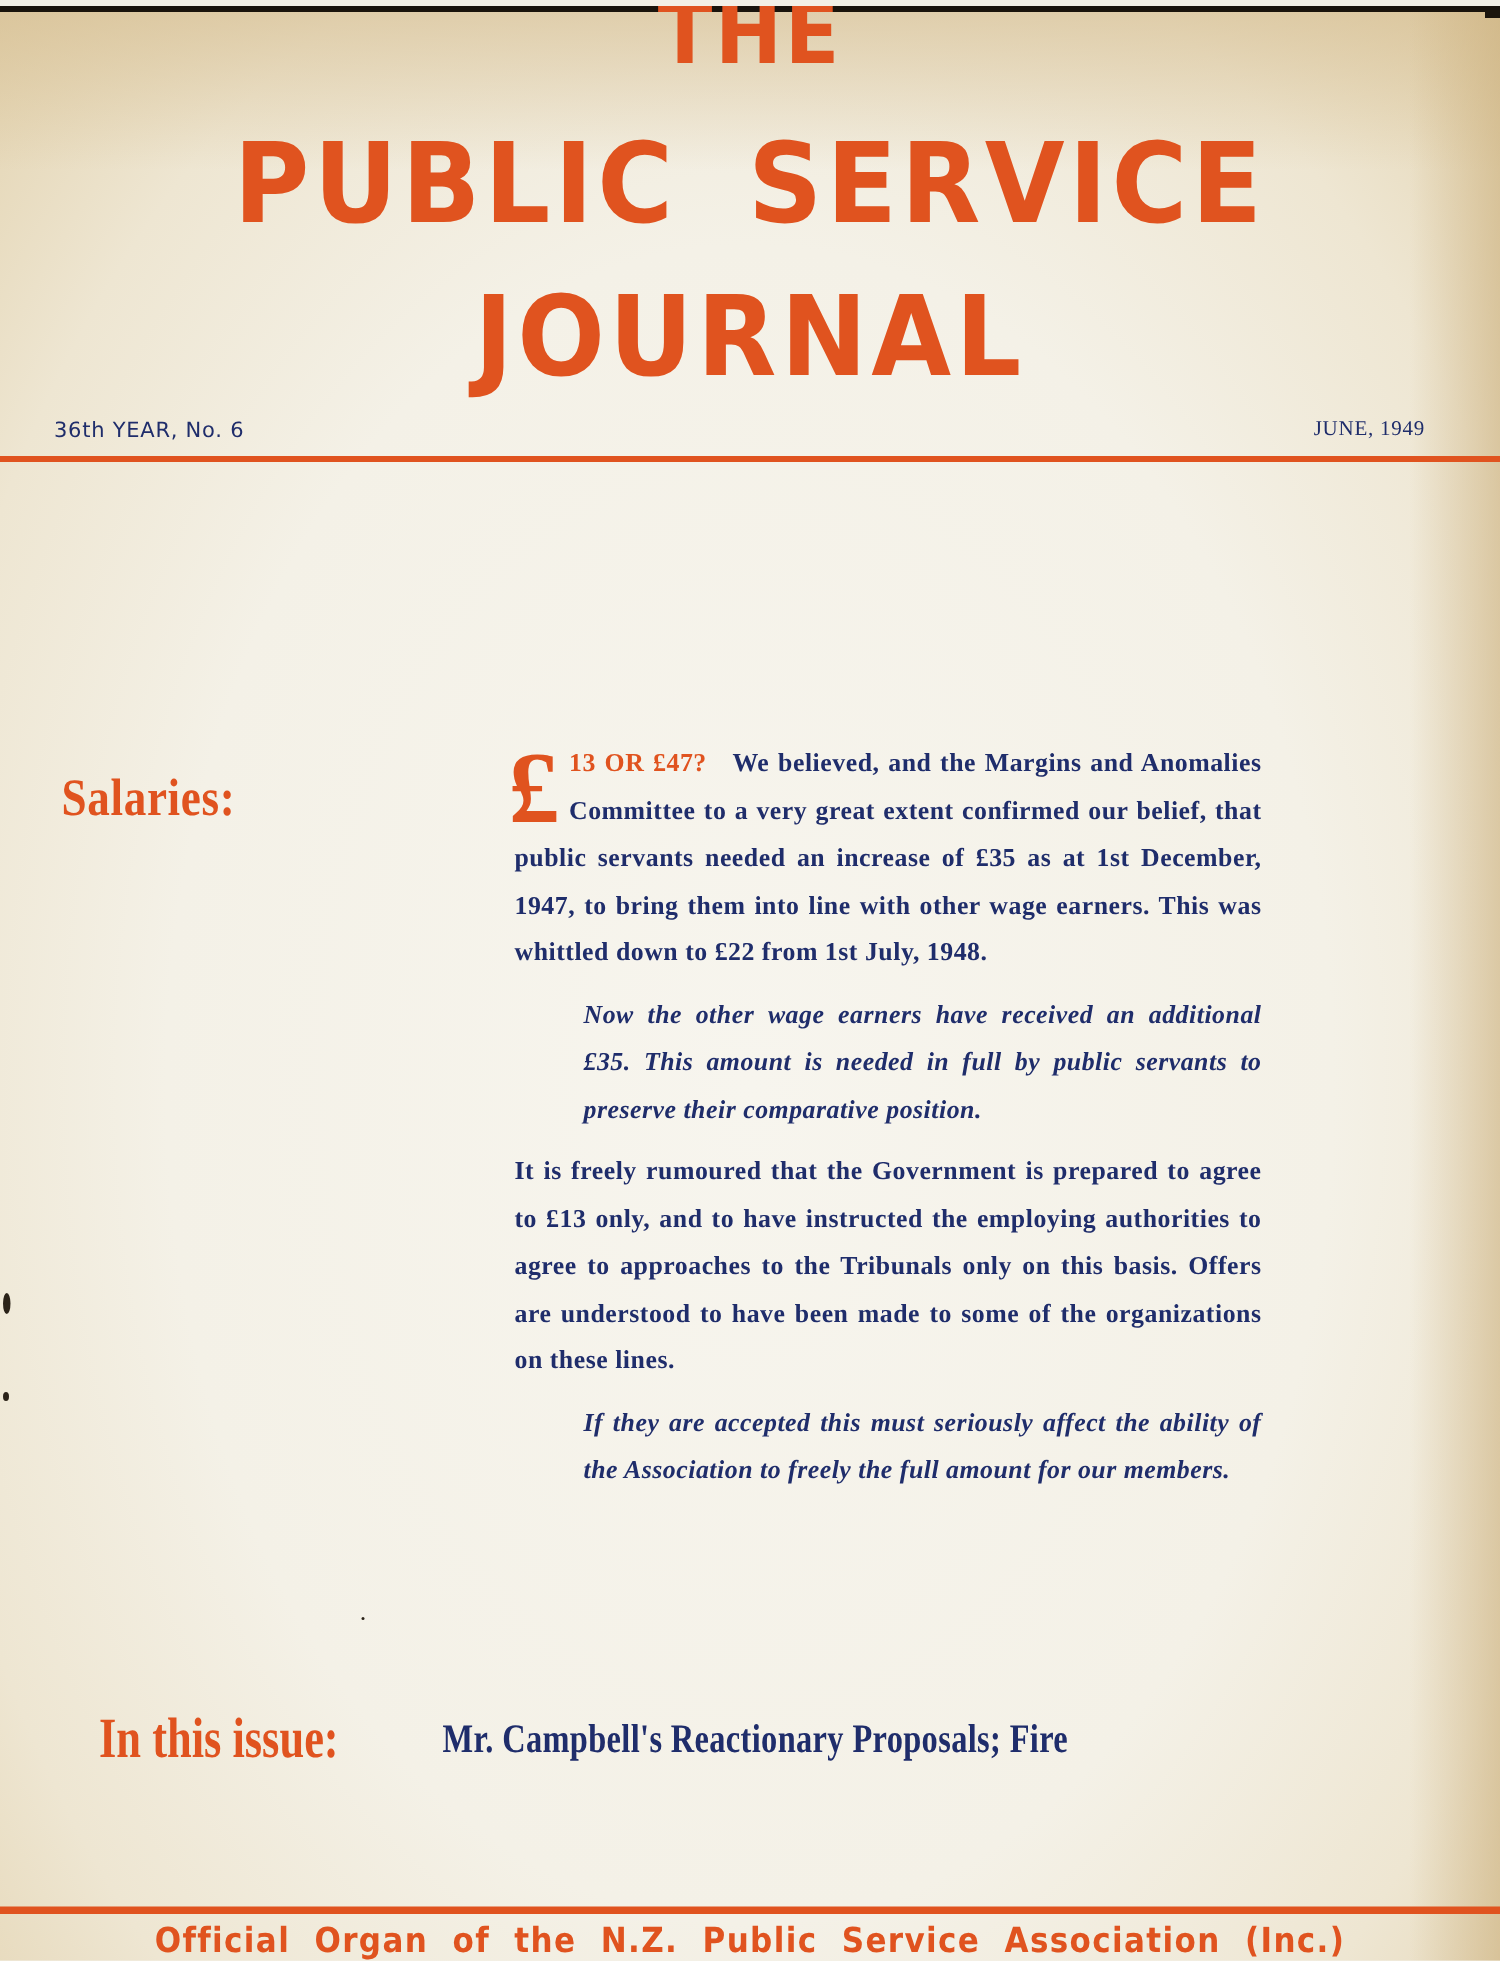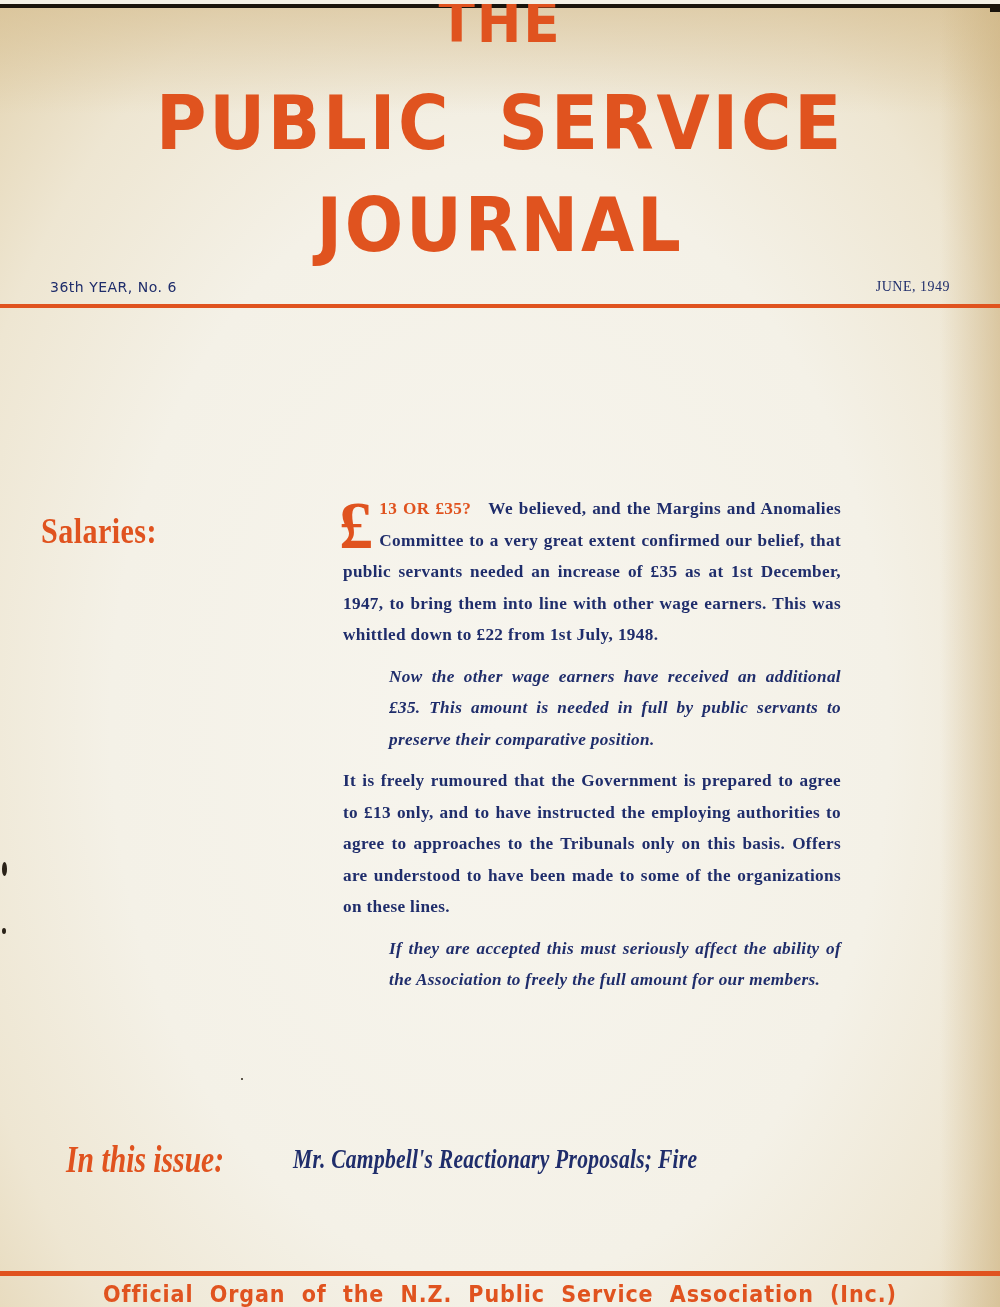--- a/index.html
+++ b/index.html
@@ -82,21 +82,21 @@
     }
 
     .issue-line {
       position: absolute;
       top: 275px;
       font-family: "DejaVu Sans", sans-serif;
       font-size: 14px;
       color: #1f2d6b;
       letter-spacing: 0.5px;
     }
-    .issue-left { left: 36px; margin-left: 14px; }
+    .issue-left { left: 36px; }
     .issue-right { right: 50px; font-family: Liberation Serif, serif; }
 
     .rule {
       position: absolute;
       left: 0;
       width: 1000px;
       background: #e0531f;
     }
     .rule-top { top: 300px; height: 4px; }
     .rule-bottom { top: 1267px; height: 5px; }
@@ -157,21 +157,20 @@
       top: 1132px;
       width: 860px;
       font-family: "Liberation Serif", serif;
       font-weight: bold;
       line-height: 46px;
     }
     .in-issue-row {
       display: flex;
       align-items: flex-end;
       white-space: nowrap;
-      font-style: italic;
     }
     .in-issue-label {
       color: #e0531f;
       font-size: 38px;
       transform: scaleX(0.78);
       transform-origin: left center;
       display: inline-block;
       width: 240px;
       margin-right: 24px;
     }
@@ -231,21 +230,21 @@
   <div class="issue-line issue-left">36th YEAR, No. 6</div>
   <div class="issue-line issue-right">JUNE, 1949</div>
 
   <div class="rule rule-top"></div>
 
   <div class="section-heading">Salaries:</div>
 
   <div class="article">
     <p>
       <span class="dropcap">£</span>
-      <span class="lead-in">13 OR £35?</span>&nbsp;&nbsp;
+      <span class="lead-in">13 OR £47?</span>&nbsp;&nbsp;
       <span>We believed, and the Margins and Anomalies Committee to a very great extent confirmed our belief, that public servants needed an increase of £35 as at 1st December, 1947, to bring them into line with other wage earners. This was whittled down to £22 from 1st July, 1948.</span>
     </p>
     <p class="italic">Now the other wage earners have received an additional £35. This amount is needed in full by public servants to preserve their comparative position.</p>
     <p>It is freely rumoured that the Government is prepared to agree to £13 only, and to have instructed the employing authorities to agree to approaches to the Tribunals only on this basis. Offers are understood to have been made to some of the organizations on these lines.</p>
     <p class="italic">If they are accepted this must seriously affect the ability of the Association to freely the full amount for our members.</p>
   </div>
 
   <div class="in-issue">
     <div class="in-issue-row row1">
       <span class="in-issue-label">In this issue:</span>

